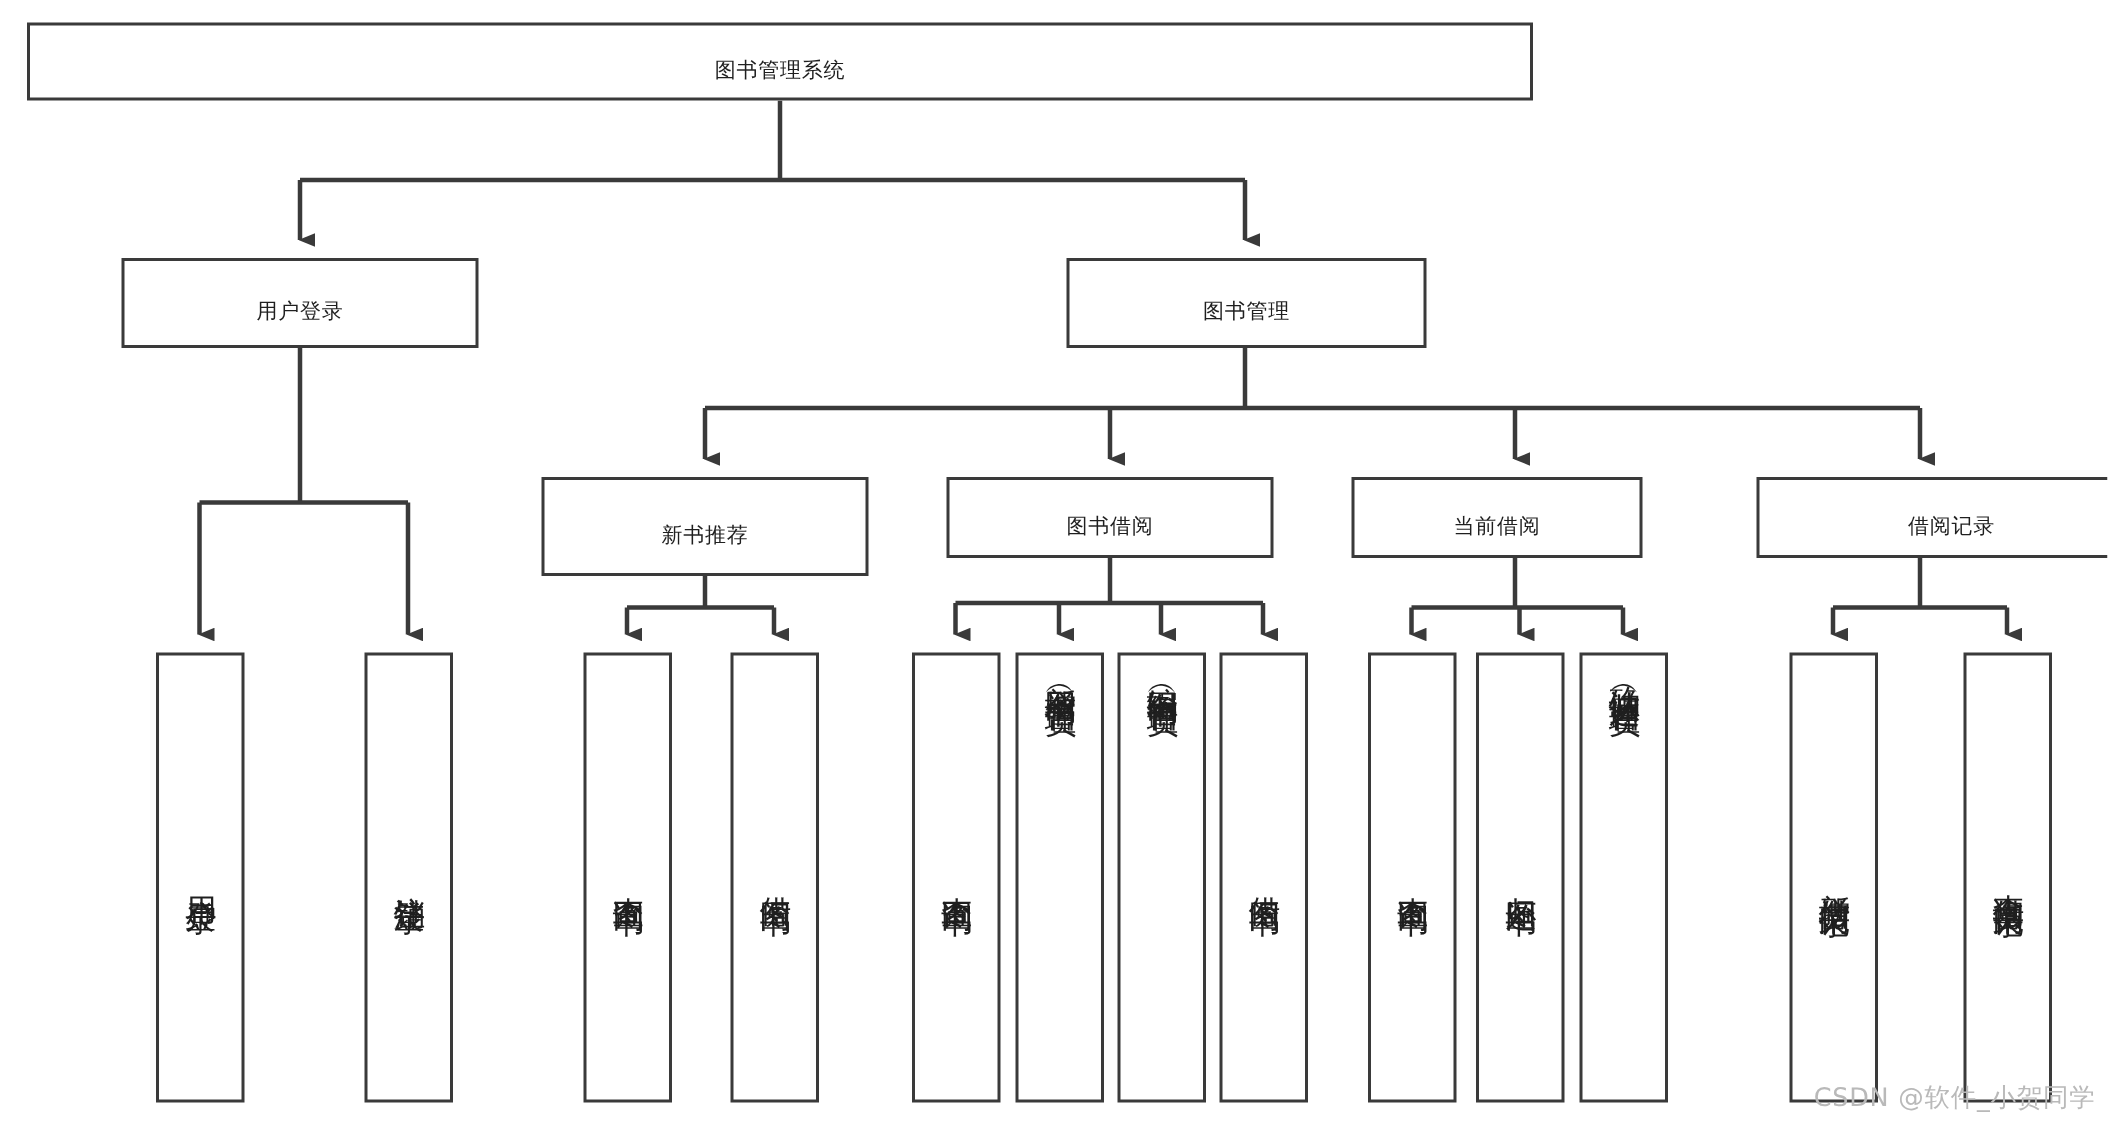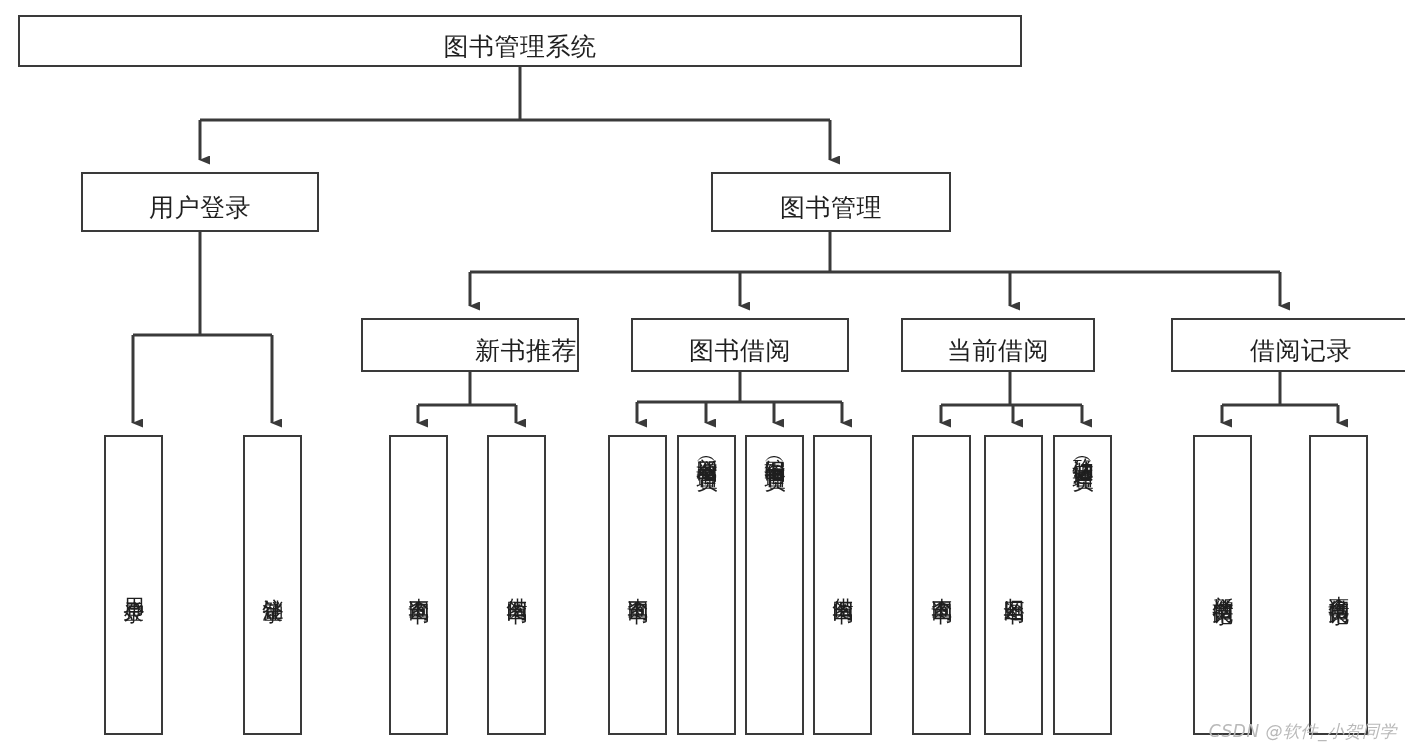--- a/index.html
+++ b/index.html
@@ -29,21 +29,21 @@
     position: absolute;
     box-sizing: border-box;
     border: 2px solid #3a3a3a;
     background: #ffffff;
     display: flex;
     align-items: center;
     justify-content: center;
     color: #1f1f1f;
   }
   .node .label {
-    font-size: 25px;
+    font-size: 14px;
     line-height: 1.15;
     letter-spacing: 0.5px;
     white-space: nowrap;
     margin-top: 13px;
   }
   .node.leaf {
     align-items: flex-start;
     justify-content: center;
     padding-top: 0;
   }
@@ -63,21 +63,20 @@
     margin-top: 4px;
   }
   .watermark {
     position: absolute;
     right: 8px;
     bottom: 4px;
     font-size: 17px;
     color: #b9b9b9;
     white-space: nowrap;
     letter-spacing: 0.5px;
-    font-style: italic;
   }
 </style>
 </head>
 <body>
 
 <div id="canvas">
 
   <svg id="wires" viewBox="0 0 1405 747" xmlns="http://www.w3.org/2000/svg">
     <defs>
       <marker id="arrowhead" markerWidth="9" markerHeight="11" refX="4.5" refY="10" orient="auto" markerUnits="userSpaceOnUse">
@@ -132,21 +131,21 @@
     <span class="label">图书管理系统</span>
   </div>
 
   <div class="node" style="left:81px; top:172px; width:238px; height:60px;">
     <span class="label">用户登录</span>
   </div>
   <div class="node" style="left:711px; top:172px; width:240px; height:60px;">
     <span class="label">图书管理</span>
   </div>
 
-  <div class="node" style="left:361px; top:318px; width:218px; height:54px;justify-content:flex-end;">
+  <div class="node" style="left:361px; top:318px; width:218px; height:66px;">
     <span class="label">新书推荐</span>
   </div>
   <div class="node" style="left:631px; top:318px; width:218px; height:54px;">
     <span class="label">图书借阅</span>
   </div>
   <div class="node" style="left:901px; top:318px; width:194px; height:54px;">
     <span class="label">当前借阅</span>
   </div>
   <div class="node" style="left:1171px; top:318px; width:260px; height:54px;">
     <span class="label">借阅记录</span>

